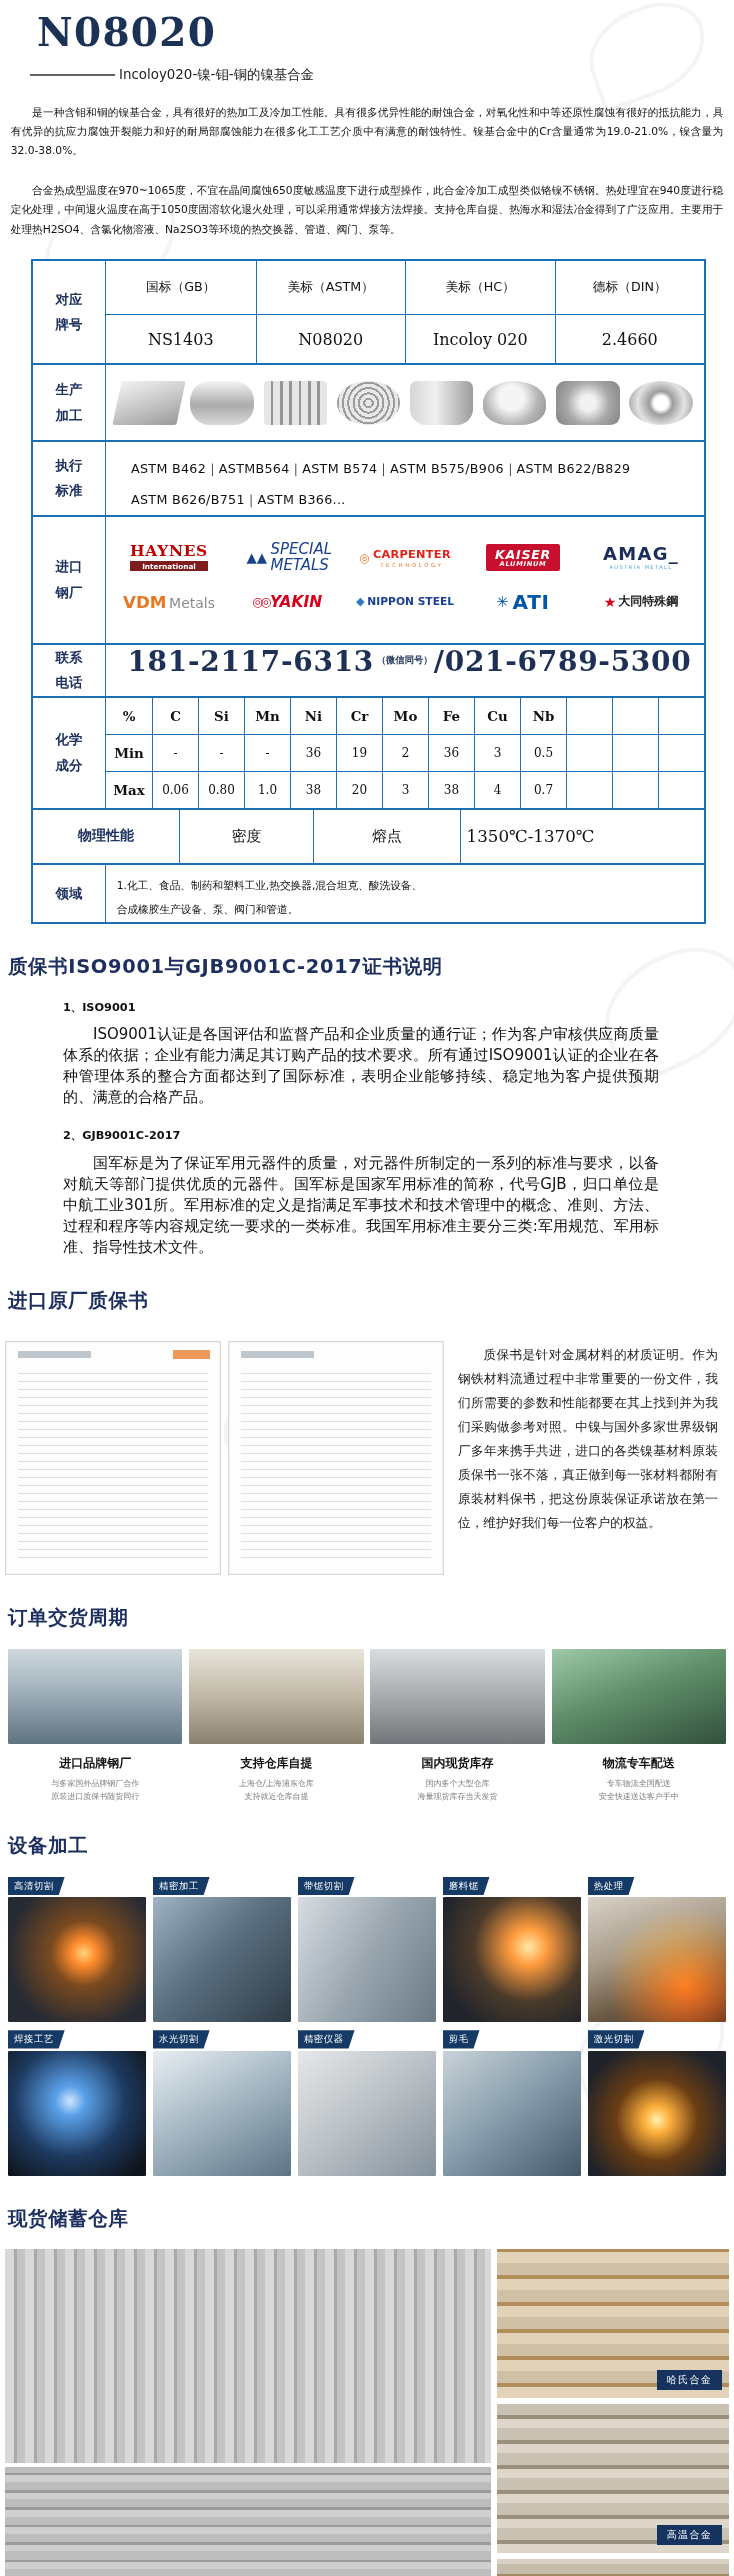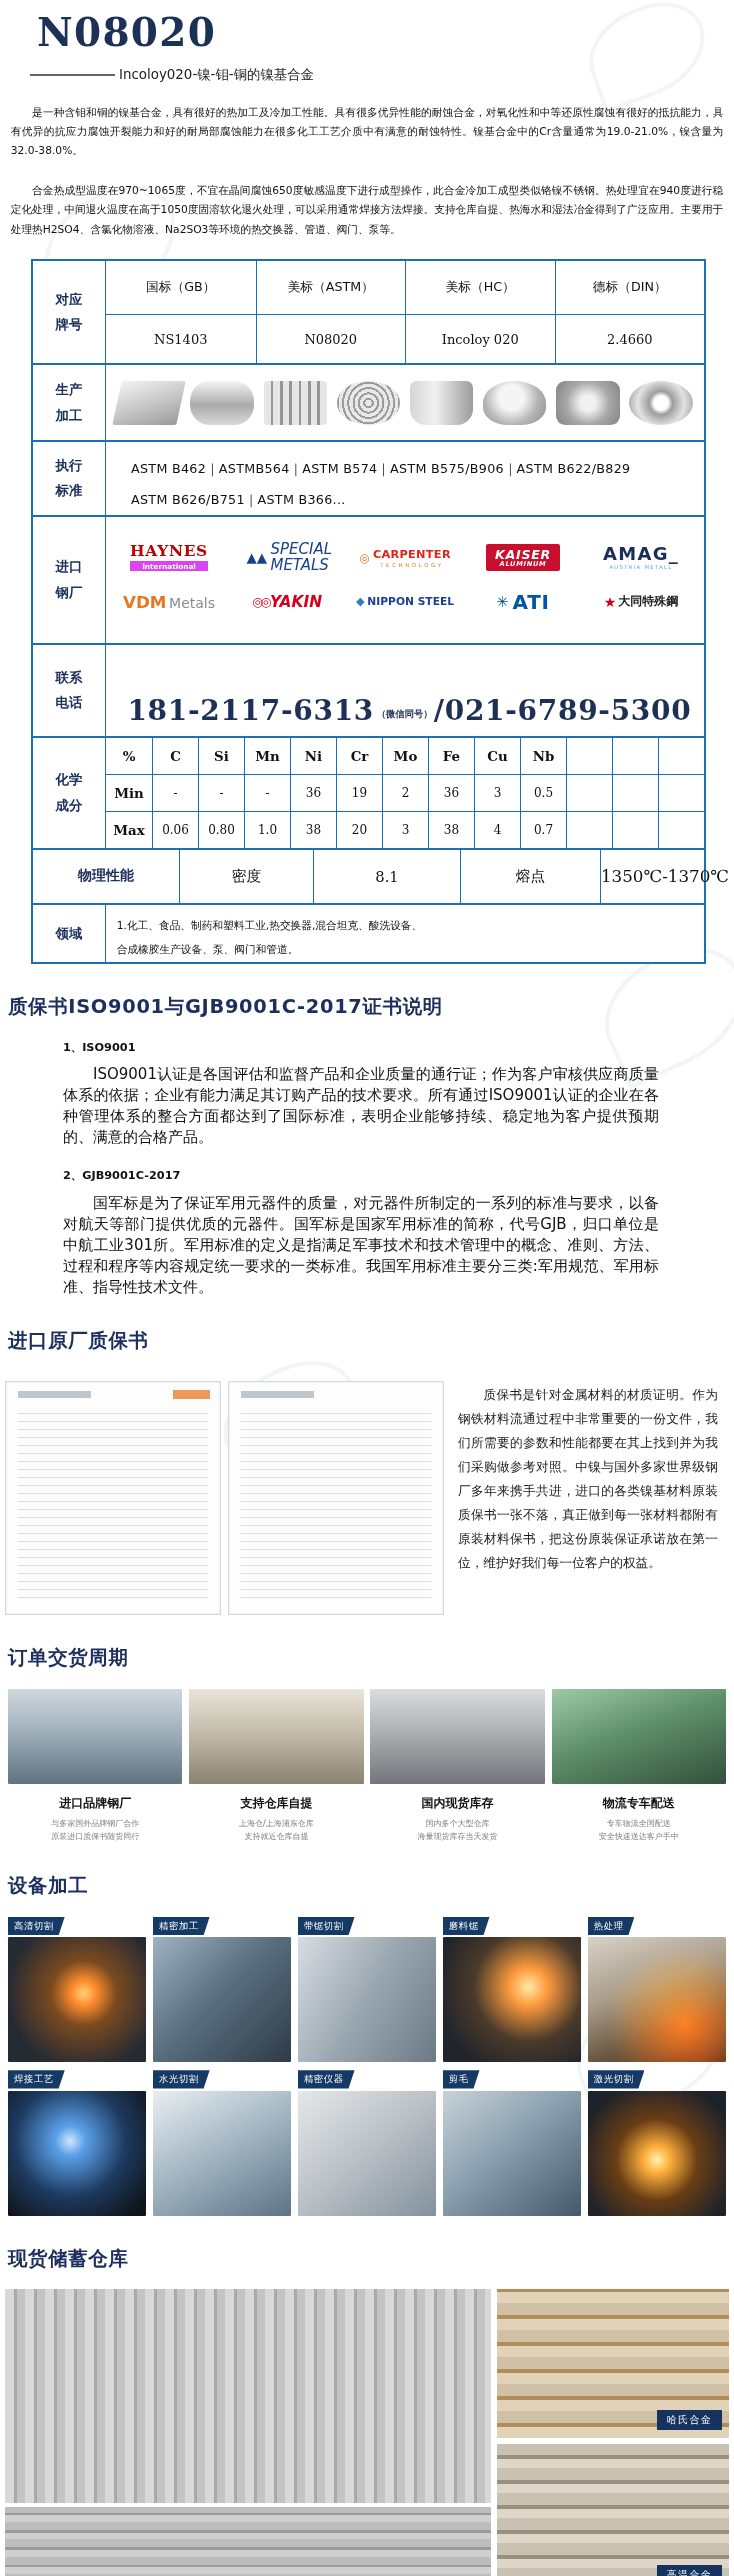--- a/index.html
+++ b/index.html
@@ -19,40 +19,40 @@
   .spec{margin:4px 28px 0 31px;border:2px solid #1a6fb5;background:#fff;}
   .s-row{display:flex;border-top:2px solid #1a6fb5;}
   .s-row:first-child{border-top:none;}
   .lab{width:72px;flex:0 0 72px;display:flex;align-items:center;justify-content:center;color:#1e3260;font-weight:bold;font-size:13.4px;white-space:pre-line;text-align:center;border-right:1.3px solid #1a6fb5;line-height:1.9;}
   .content{flex:1;min-width:0;}
 
   .grade{display:grid;grid-template-columns:repeat(4,1fr);}
   .grade .cell{display:flex;align-items:center;justify-content:center;border-left:1.3px solid #1a6fb5;border-top:1.3px solid #1a6fb5;height:53px;font-size:12.7px;color:#111;}
   .grade .cell:nth-child(-n+4){border-top:none;}
   .grade .cell:nth-child(4n+1){border-left:none;}
-  .grade .cell.val{height:48px;font-family:"DejaVu Serif",serif;font-size:13px;}
+  .grade .cell.val{height:48px;font-family:"DejaVu Serif",serif;font-size:16px;}
 
   .prod{display:flex;align-items:center;height:75px;padding:0 6.7px;}
   .p-shape{flex:1;height:44px;margin:0 4.7px;border-radius:4px;background:linear-gradient(135deg,#ededed,#bcbcbc 45%,#8f8f8f);}
   .p-shape.p1{border-radius:2px;transform:skewX(-12deg);background:linear-gradient(160deg,#f2f2f2,#c9c9c9 50%,#9a9a9a);}
   .p-shape.p2{border-radius:20px;background:linear-gradient(180deg,#f4f4f4,#ababab 55%,#d9d9d9);}
   .p-shape.p3{background:repeating-linear-gradient(90deg,#e6e6e6 0 6.7px,#969696 6.7px 9.3px);}
   .p-shape.p4{border-radius:50%;background:repeating-radial-gradient(circle at 50% 50%,#e8e8e8 0 3.3px,#9c9c9c 3.3px 5.3px);}
   .p-shape.p5{background:linear-gradient(90deg,#d6d6d6,#f0f0f0 40%,#9c9c9c);border-radius:6.7px 6.7px 16px 16px;}
   .p-shape.p6{border-radius:50% 50% 40% 40%;background:radial-gradient(circle at 45% 38%,#f5f5f5 0 28%,#b5b5b5 60%,#8b8b8b);}
   .p-shape.p7{background:radial-gradient(circle at 50% 50%,#f1f1f1 0 20%,#a8a8a8 55%,#828282);border-radius:9.3px;}
   .p-shape.p8{border-radius:50%;background:radial-gradient(circle at 50% 50%,#fff 0 18%,#9d9d9d 30%,#e3e3e3 60%,#8a8a8a);}
 
   .standards{padding:10.7px 6.7px 0 25px;font-size:12.7px;color:#111;line-height:31px;letter-spacing:0.3px;font-weight:500;}
 
   .mills{display:grid;grid-template-columns:repeat(5,1fr);grid-auto-rows:44px;align-items:center;justify-items:center;padding:19px 4px;}
   .logo-cell{display:flex;align-items:center;justify-content:center;gap:3.3px;max-width:100%;}
   .lg-haynes{text-align:center;}
   .lg-haynes .t{font-family:"DejaVu Serif",serif;font-weight:bold;color:#c00000;font-size:15.4px;letter-spacing:0.7px;display:block;line-height:1;}
-  .lg-haynes .s{display:block;background:#d946ef;color:#fff;font-size:7.3px;font-weight:bold;padding:0.7px 2.7px;margin-top:1.3px;}
+  .lg-haynes .s{display:block;background:#7f1d1d;color:#fff;font-size:7.3px;font-weight:bold;padding:0.7px 2.7px;margin-top:1.3px;}
   .lg-sm{color:#16418c;font-style:italic;font-weight:normal;font-size:15px;line-height:1.05;width:57px;}
   .tri-icon{color:#16418c;font-size:13.4px;font-style:normal;}
   .lg-carp{text-align:center;}
   .lg-carp .t{color:#e2231a;font-weight:bold;font-size:11.3px;letter-spacing:0.3px;}
   .lg-carp .s{display:block;color:#e87722;font-size:5.3px;letter-spacing:2.7px;margin-top:1.3px;}
   .circ-icon{color:#e87722;font-size:12px;font-weight:bold;}
   .lg-kaiser{background:#c8102e;color:#fff;font-style:italic;font-weight:bold;text-align:center;padding:3.3px 9.3px;border-radius:2px;line-height:1.05;}
   .lg-kaiser .t{font-size:12.7px;letter-spacing:0.7px;}
   .lg-kaiser .s{display:block;font-size:6.7px;letter-spacing:0.7px;}
   .lg-amag{text-align:center;}
@@ -63,21 +63,21 @@
   .lg-vdm .s{color:#8a8d8f;font-size:14px;}
   .lg-yakin{color:#d6001c;font-weight:bold;font-size:15.4px;font-style:italic;display:flex;align-items:center;gap:1.3px;}
   .ring-icon{font-style:normal;font-size:12.7px;letter-spacing:-2.7px;}
   .lg-nippon{color:#1b3f94;font-weight:bold;font-size:10.7px;display:flex;align-items:center;gap:2.7px;}
   .diam-icon{color:#2e7bc4;font-size:11.3px;}
   .lg-ati{color:#0057a8;font-weight:bold;font-size:20px;display:flex;align-items:center;gap:3.3px;letter-spacing:0.7px;}
   .snow-icon{font-size:14.7px;}
   .lg-daido{color:#222;font-weight:bold;font-size:12px;display:flex;align-items:center;gap:2px;}
   .star-icon{color:#d6001c;font-size:14px;}
 
-  .phone{display:flex;align-items:center;height:51px;padding-left:21.4px;margin-top:40px;}
+  .phone{display:flex;height:51px;padding-left:21.4px;}
   .phone .n{font-family:"DejaVu Serif",serif;font-weight:bold;color:#1e3055;font-size:28px;letter-spacing:0.7px;}
   .phone .note{font-size:9.3px;font-weight:bold;color:#1e3055;margin:9.3px 1.3px 0 2.7px;}
 
   .chem{display:grid;grid-template-columns:repeat(13,1fr);}
   .chem .cc{display:flex;align-items:center;justify-content:center;height:36px;border-left:1.3px solid #1a6fb5;border-top:1.3px solid #1a6fb5;font-family:"DejaVu Serif",serif;font-size:12px;color:#111;}
   .chem .cc:nth-child(-n+13){border-top:none;font-weight:bold;font-size:13.4px;}
   .chem .cc:nth-child(13n+1){border-left:none;font-weight:bold;font-size:13.4px;}
 
   .phys{display:grid;grid-template-columns:146px 134px 147px 140px 1fr;width:100%;}
   .phys .pc{display:flex;align-items:center;justify-content:center;height:53px;border-left:1.3px solid #1a6fb5;font-size:14.7px;color:#111;}
@@ -317,21 +317,20 @@
         <div class="cc"></div>
         <div class="cc"></div>
         <div class="cc"></div>
       </div>
     </div>
 
     <div class="s-row">
       <div class="phys">
         <div class="pc">物理性能</div>
         <div class="pc">密度</div>
-        <div class="pc num">8.1</div>
         <div class="pc">熔点</div>
         <div class="pc melt">1350℃-1370℃</div>
       </div>
     </div>
 
     <div class="s-row">
       <div class="lab">领域</div>
       <div class="content field-txt">1.化工、食品、制药和塑料工业,热交换器,混合坦克、酸洗设备、
 合成橡胶生产设备、泵、阀门和管道。</div>
     </div>

